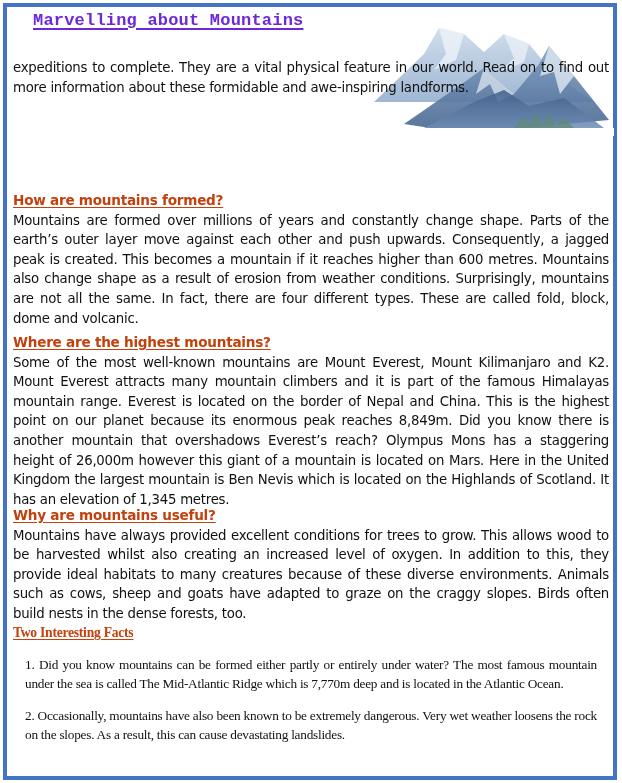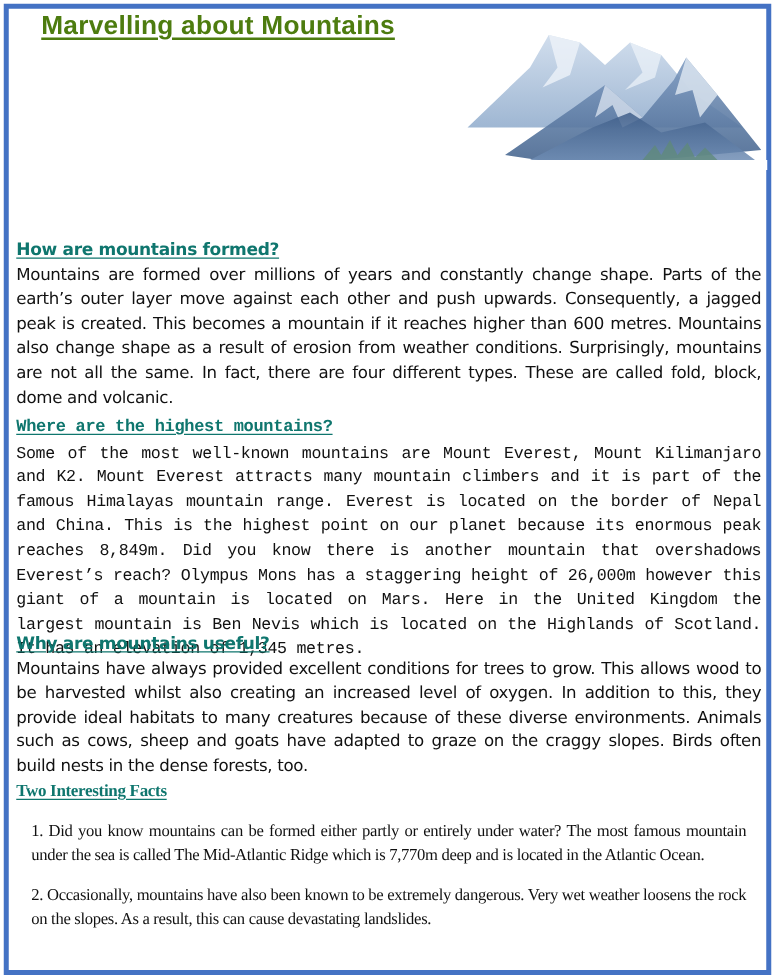--- a/index.html
+++ b/index.html
@@ -8,37 +8,37 @@
     position: absolute; left: 3px; top: 3px; width: 606px; height: 769px;
     border: 4px solid #4472C4; box-sizing: content-box; background: #fff;
   }
   .content {
     position: absolute; left: 6px; top: 0; width: 596px;
     font-family: "DejaVu Sans", sans-serif; color: #111;
     font-size: 13.3px; line-height: 19.6px; letter-spacing: -0.25px;
   }
   .title {
     position: absolute; left: 20px; top: 4px; margin: 0;
-    font-family: Liberation Sans, sans-serif; font-weight: bold;
-    font-size: 21px; text-decoration: underline; text-decoration-thickness: 2px;
-    text-underline-offset: 3px; color: #4d7c0f; letter-spacing: 0.2px;
+    font-family: Liberation Mono, monospace; font-weight: bold;
+    font-size: 17px; text-decoration: underline; text-decoration-thickness: 2px;
+    text-underline-offset: 3px; color: #6d28d9; letter-spacing: 0.2px;
   }
   .intro { position: absolute; left: 0; top: 51px; width: 596px; text-align: justify; }
   .intro .narrow { width: 308px; text-align: justify; }
   .hero {
     position: absolute; left: 351px; top: 17px; width: 250px; height: 112px;
   }
   .section { position: absolute; left: 0; width: 596px; text-align: justify; }
   .section h2 {
     margin: 0; font-size: 13.6px; font-weight: bold; line-height: 19.6px;
-    text-decoration: underline; text-underline-offset: 2px; color: #0f766e;
+    text-decoration: underline; text-underline-offset: 2px; color: #c2410c;
   }
   .section p { margin: 0; }
   .s1 { top: 184px; }
-  .s2 { top: 326px; font-family: Liberation Mono, monospace; }
+  .s2 { top: 326px; }
   .s3 { top: 499px; }
   .s4 { top: 616px; font-family: Liberation Serif, serif; }
   .facts p { margin: 12px; }
 </style>
 </head>
 <body>
 
 <div class="frame">
   <div class="content">
 
@@ -64,20 +64,21 @@
       <polygon points="140,10 150,34 136,48 160,38 165,20" fill="#eef3f9" opacity="0.7"></polygon>
       <polygon points="40,100 95,62 120,44 150,70 175,40 185,22 210,52 245,96 160,104 80,106" fill="url(#gMid)" opacity="0.9"></polygon>
       <polygon points="185,22 176,52 190,48 196,70 210,52" fill="#e6edf6" opacity="0.75"></polygon>
       <polygon points="120,44 112,70 126,60 134,78 150,70" fill="#e6edf6" opacity="0.7"></polygon>
       <polygon points="60,104 110,78 140,66 165,82 200,74 240,104" fill="url(#gFront)" opacity="0.85"></polygon>
       <polygon points="150,104 160,92 165,100 172,88 178,100 186,90 192,102 200,94 210,104" fill="#5f8a78" opacity="0.75"></polygon>
       <rect x="40" y="104" width="210" height="8" fill="#ffffff"></rect>
     </svg>
 
     <div class="intro">
+      <div>expeditions to complete. They are a vital physical feature in our world. Read on to find out more information about these formidable and awe-inspiring landforms.</div>
     </div>
 
     <div class="section s1">
       <h2>How are mountains formed?</h2>
       <p>Mountains are formed over millions of years and constantly change shape. Parts of the earth’s outer layer move against each other and push upwards. Consequently, a jagged peak is created. This becomes a mountain if it reaches higher than 600 metres. Mountains also change shape as a result of erosion from weather conditions.  Surprisingly, mountains are not all the same. In fact, there are four different types. These are called fold, block, dome and volcanic.</p>
     </div>
 
     <div class="section s2">
       <h2>Where are the highest mountains?</h2>
       <p>Some of the most well-known mountains are Mount Everest, Mount Kilimanjaro and K2. Mount Everest attracts many mountain climbers and it is part of the famous Himalayas mountain range. Everest is located on the border of Nepal and China. This is the highest point on our planet because its enormous peak reaches 8,849m. Did you know there is another mountain that overshadows Everest’s reach? Olympus Mons has a staggering height of 26,000m however this giant of a mountain is located on Mars. Here in the United Kingdom the largest mountain is Ben Nevis which is located on the Highlands of Scotland. It has an elevation of 1,345 metres.</p>

